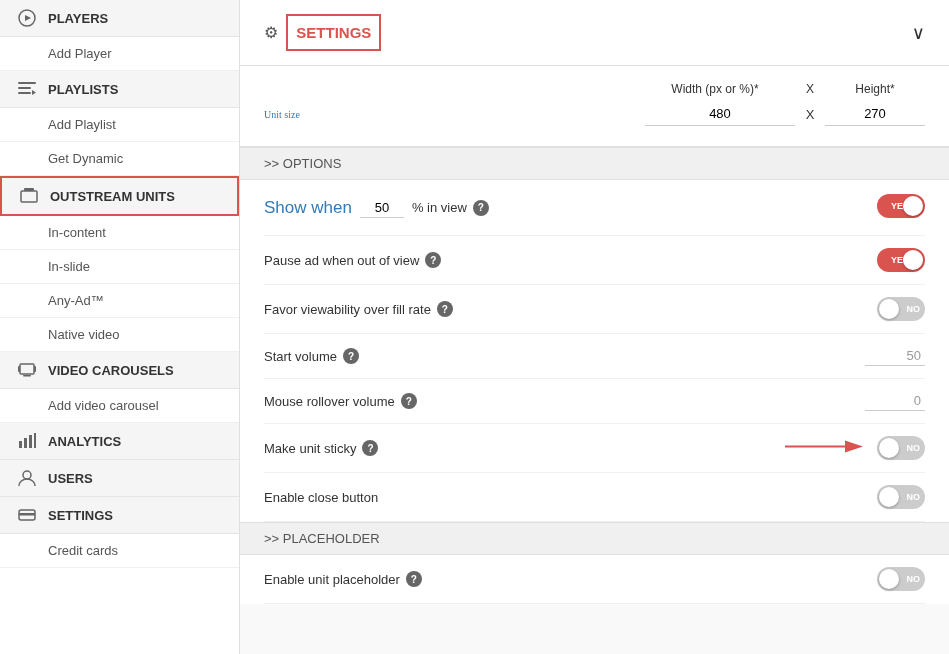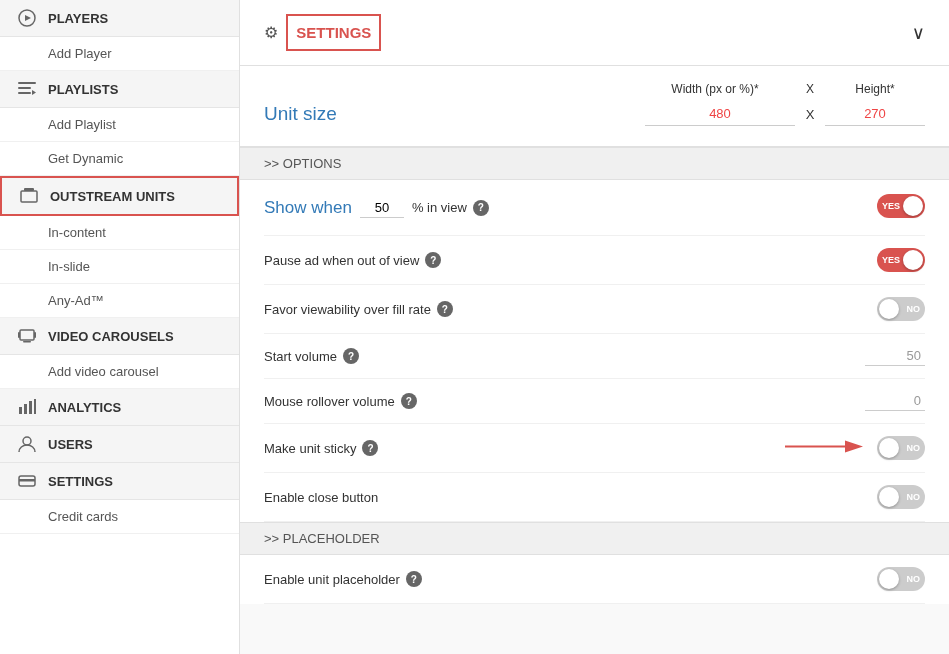--- a/index.html
+++ b/index.html
@@ -104,36 +104,37 @@
       text-align: center;
       font-size: 12px;
       color: #333;
     }
     .unit-size-row {
       display: flex;
       align-items: center;
     }
     .unit-size-label {
       color: #337ab7;
-      font-size: 19px;
+      font-size: 10px;
       flex: 1;
+      font-family: Liberation Serif, serif;
     }
     .unit-size-inputs {
       display: flex;
       align-items: center;
       gap: 0;
     }
     .unit-size-inputs input {
       width: 150px;
       border: none;
       border-bottom: 1px solid #ccc;
       padding: 4px 8px;
       text-align: center;
       font-size: 13px;
-      color: #ef4444;
+      color: #000000;
       background: transparent;
       outline: none;
     }
     .unit-size-inputs .x-sep {
       width: 30px;
       text-align: center;
       color: #333;
       font-size: 13px;
     }
     .unit-size-inputs input.height-input {
@@ -221,21 +222,21 @@
     }
     .toggle-track.on { background: #d9534f; }
     .toggle-track.off { background: #ccc; }
     .toggle-track .toggle-label {
       font-size: 9px;
       font-weight: bold;
       color: #fff;
       position: absolute;
       z-index: 1;
     }
-    .toggle-track.on .toggle-label { left: 5px; }
+    .toggle-track.on .toggle-label { left: 14px; }
     .toggle-track.off .toggle-label { right: 5px; }
     .toggle-thumb {
       width: 20px;
       height: 20px;
       background: #fff;
       border-radius: 50%;
       position: absolute;
       top: 2px;
       box-shadow: 0 1px 3px rgba(0,0,0,0.3);
     }
@@ -313,20 +314,21 @@
       <svg width="18" height="18" viewBox="0 0 18 18" fill="none">
           <rect x="1" y="4" width="16" height="11" rx="1" stroke="#666" stroke-width="1.5"></rect>
           <rect x="4" y="1" width="10" height="3" rx="1" fill="#666"></rect>
         </svg>
     </span>
     <span>OUTSTREAM UNITS</span>
   </div>
   <div class="sidebar-sub-item">In-content</div>
   <div class="sidebar-sub-item">In-slide</div>
   <div class="sidebar-sub-item">Any-Ad™</div>
+  <div class="sidebar-sub-item">Native video</div>
 
   <div class="sidebar-section">
     <span class="section-icon">
       <svg width="18" height="14" viewBox="0 0 18 14" fill="none">
           <rect x="2" y="1" width="14" height="10" rx="1" stroke="#666" stroke-width="1.5"></rect>
           <rect x="0" y="3" width="2" height="6" rx="1" fill="#666"></rect>
           <rect x="16" y="3" width="2" height="6" rx="1" fill="#666"></rect>
           <rect x="5" y="12" width="8" height="1.5" rx="0.75" fill="#666"></rect>
         </svg>
     </span>

